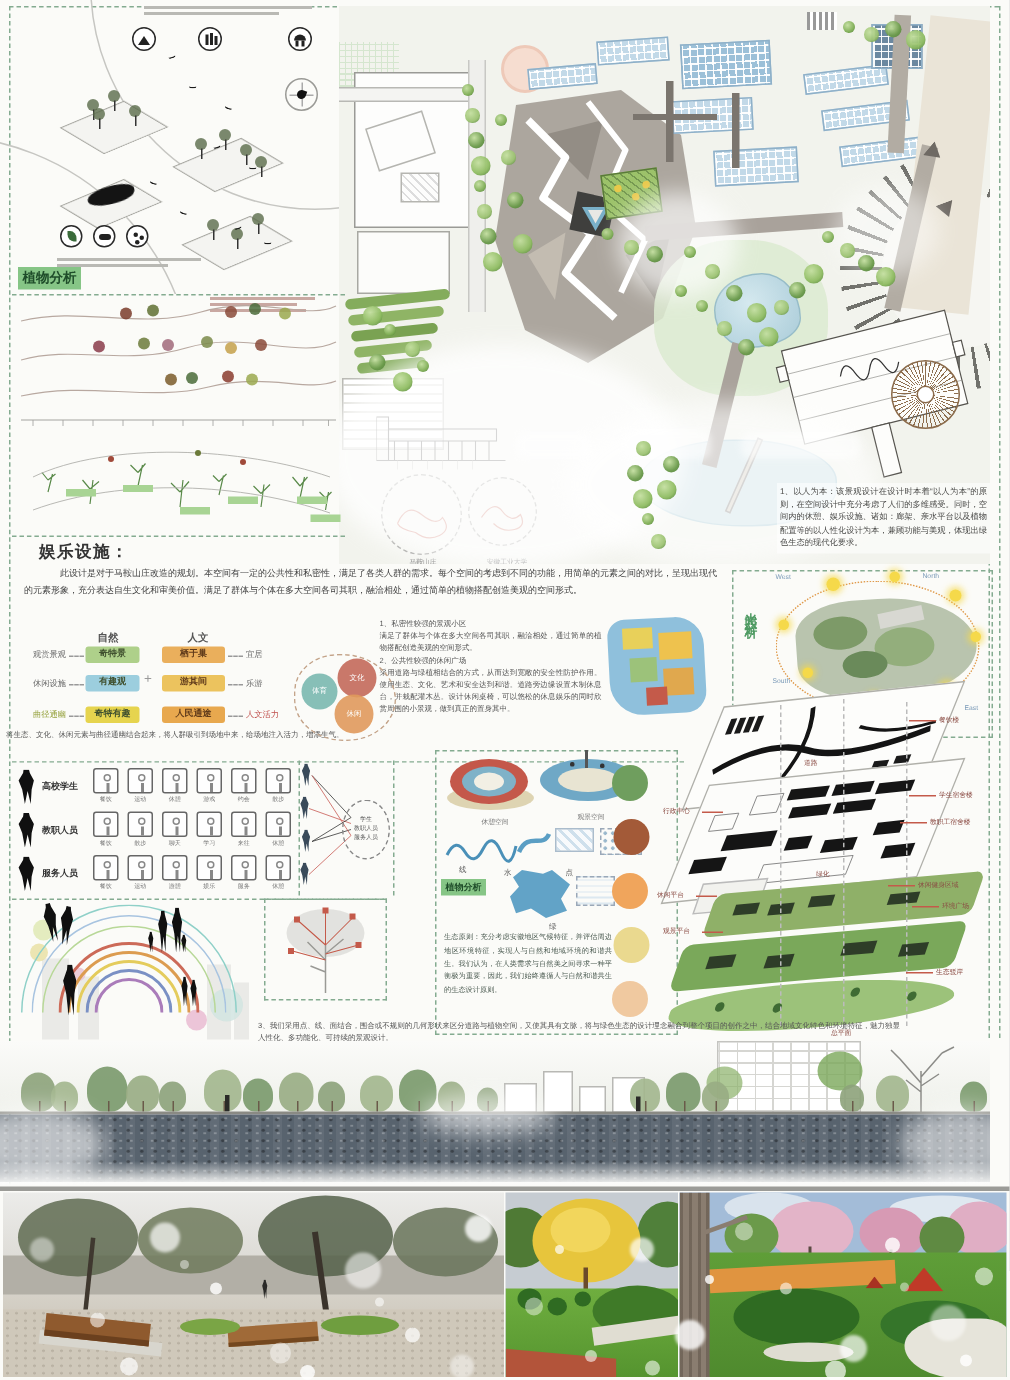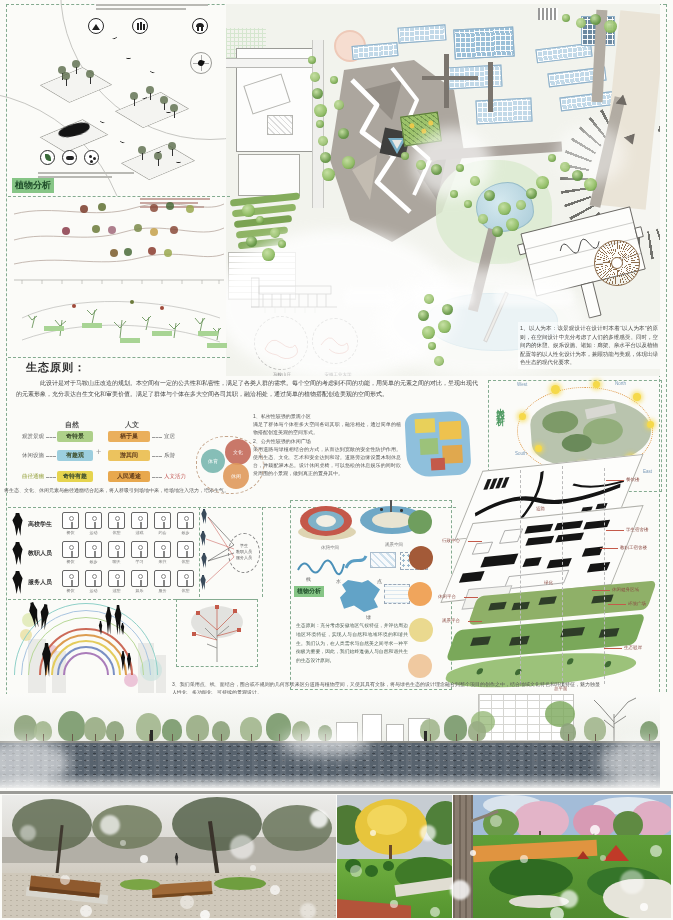--- a/index.html
+++ b/index.html
@@ -390,21 +390,21 @@
         <div style="position:absolute;left:44px;top:38px;width:20px;height:5px;background:#a8d494;"></div>
         <div style="position:absolute;left:82px;top:35px;width:20px;height:5px;background:#a8d494;"></div>
         <div style="position:absolute;left:152px;top:43px;width:20px;height:5px;background:#a8d494;"></div>
         <div style="position:absolute;left:198px;top:43px;width:20px;height:5px;background:#a8d494;"></div>
         <div style="position:absolute;left:120px;top:50px;width:20px;height:5px;background:#a8d494;"></div>
         <div style="position:absolute;left:207px;top:55px;width:20px;height:5px;background:#a8d494;"></div>
       </div>
   </div>
   <div class="dashH" style="left:8px;top:357px;width:222px;"></div>
 
-  <div class="txt" style="left:26px;top:360px;font-size:11px;font-weight:bold;letter-spacing:1px;color:#333;">生态原则：</div>
+  <div class="txt" style="left:26px;top:360px;font-size:11px;font-weight:bold;letter-spacing:1px;color:#333;">娱乐设施：</div>
   <div class="txt just" style="left:16px;top:378px;width:462px;font-size:6px;line-height:10.5px;text-indent:24px;color:#444;">此设计是对于马鞍山庄改造的规划。本空间有一定的公共性和私密性，满足了各类人群的需求。每个空间的考虑到不同的功能，用简单的元素之间的对比，呈现出现代的元素形象，充分表达自生文化和审美价值。满足了群体与个体在多大空间各司其职，融洽相处，通过简单的植物搭配创造美观的空间形式。</div>
   <div class="txt pre just" style="left:253px;top:412px;width:148px;font-size:5px;line-height:8.2px;color:#555;">1、私密性较强的景观小区
 满足了群体与个体在多大空间各司其职，融洽相处，通过简单的植物搭配创造美观的空间形式。
 2、公共性较强的休闲广场
 采用道路与绿植相结合的方式，从而达到宽敞的安全性防护作用。使用生态、文化、艺术和安全达到和谐。道路旁边缘设置木制休息台，并栽配灌木丛。设计休闲桌椅，可以悠松的休息娱乐的同时欣赏周围的小景观，做到真正的置身其中。</div>
 
   <div class="abs" style="left:402px;top:406px;width:74px;height:78px;transform:rotate(-3deg);">
     <div class="abs" style="left:4px;top:6px;width:64px;height:64px;background:#8fc0dc;border-radius:18% 30% 22% 35%;"></div>
     <div class="abs" style="left:14px;top:12px;width:20px;height:14px;background:#e8d05a;"></div>
     <div class="abs" style="left:38px;top:16px;width:22px;height:18px;background:#eec24e;"></div>

